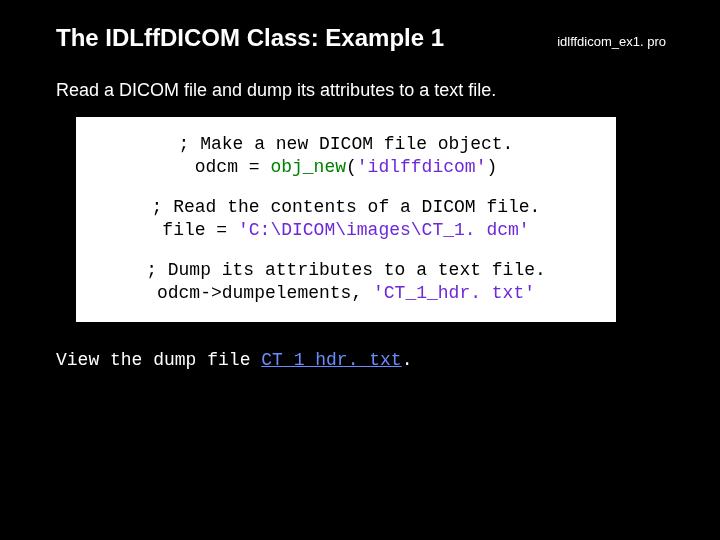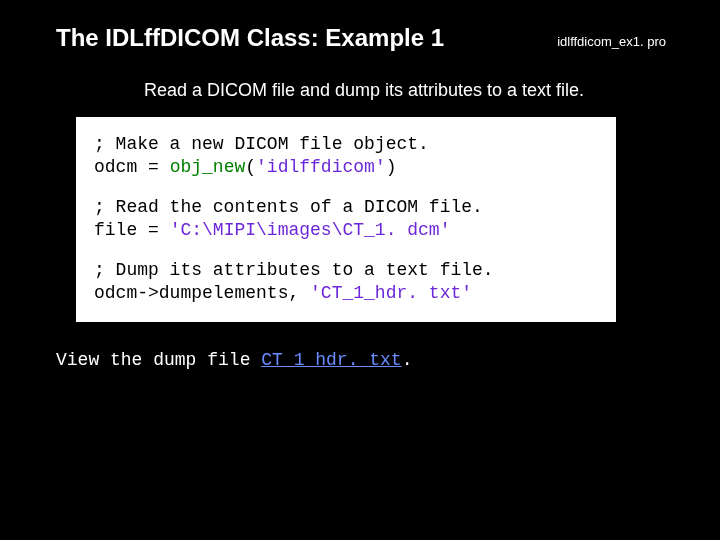--- a/index.html
+++ b/index.html
@@ -32,36 +32,35 @@
   }
   .filename {
     font-size: 13px;
     color: #fff;
     margin-right: 6px;
   }
   .subtitle {
     font-size: 18px;
     color: #fff;
     margin-bottom: 16px;
-    text-align: center;
   }
   .code-box {
     background: #fff;
     color: #000;
     border: 2px solid #fff;
     padding: 14px 16px 16px 16px;
     font-family: "Courier New", Courier, monospace;
     font-size: 18px;
     line-height: 1.25;
     width: 540px;
     margin-left: 20px;
     box-sizing: border-box;
   }
   .code-box .line { white-space: pre; }
-  .code-box .block { margin-bottom: 18px; }
+  .code-box .block { margin-bottom: 18px; text-align: center; }
   .code-box .block:last-child { margin-bottom: 0; }
   .fn   { color: #008000; }   
   .str  { color: #6d28d9; }   
   .view-line {
     font-size: 18px;
     color: #fff;
     margin-top: 28px;
     font-family: Liberation Mono, monospace;
   }
   .view-line .link {
@@ -85,21 +84,21 @@
 
   <div class="code-box">
 
     <div class="block">
       <div class="line">; Make a new DICOM file object.</div>
       <div class="line"><span>odcm = </span><span class="fn">obj_new</span><span>(</span><span class="str">'idlffdicom'</span><span>)</span></div>
     </div>
 
     <div class="block">
       <div class="line">; Read the contents of a DICOM file.</div>
-      <div class="line"><span>file = </span><span class="str">'C:\MIPI\images\CT_1. dcm'</span></div>
+      <div class="line"><span>file = </span><span class="str">'C:\DICOM\images\CT_1. dcm'</span></div>
     </div>
 
     <div class="block">
       <div class="line">; Dump its attributes to a text file.</div>
       <div class="line"><span>odcm-&gt;dumpelements, </span><span class="str">'CT_1_hdr. txt'</span></div>
     </div>
 
   </div>
 
   <div class="view-line">

